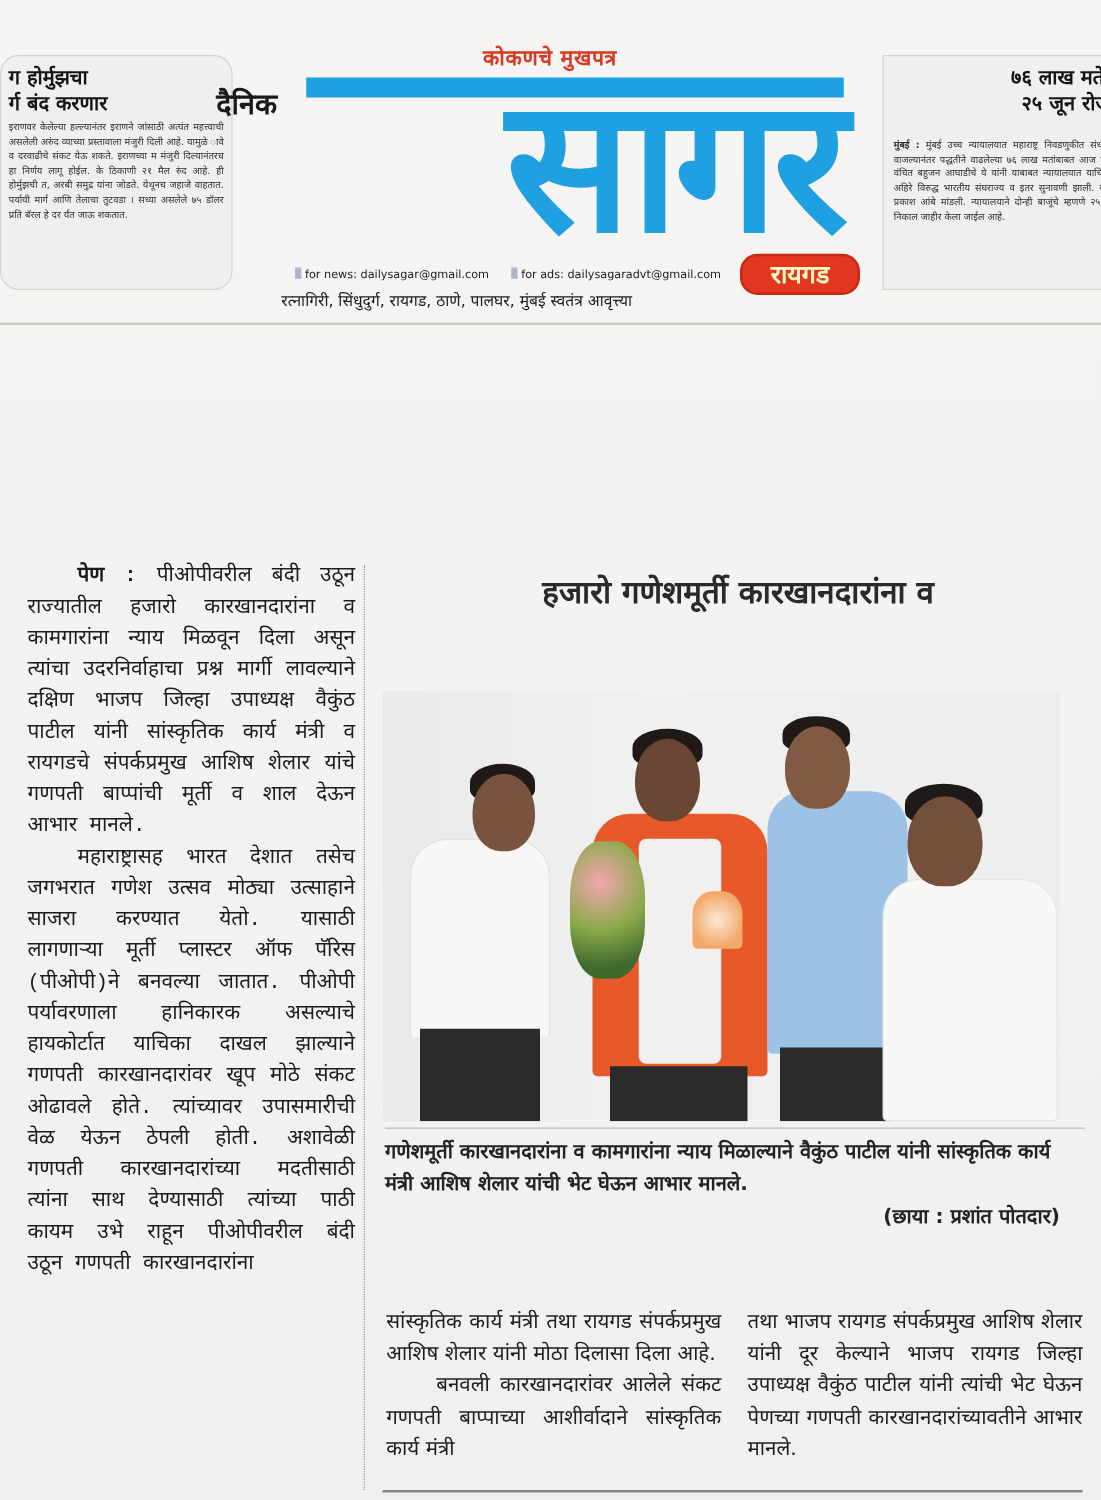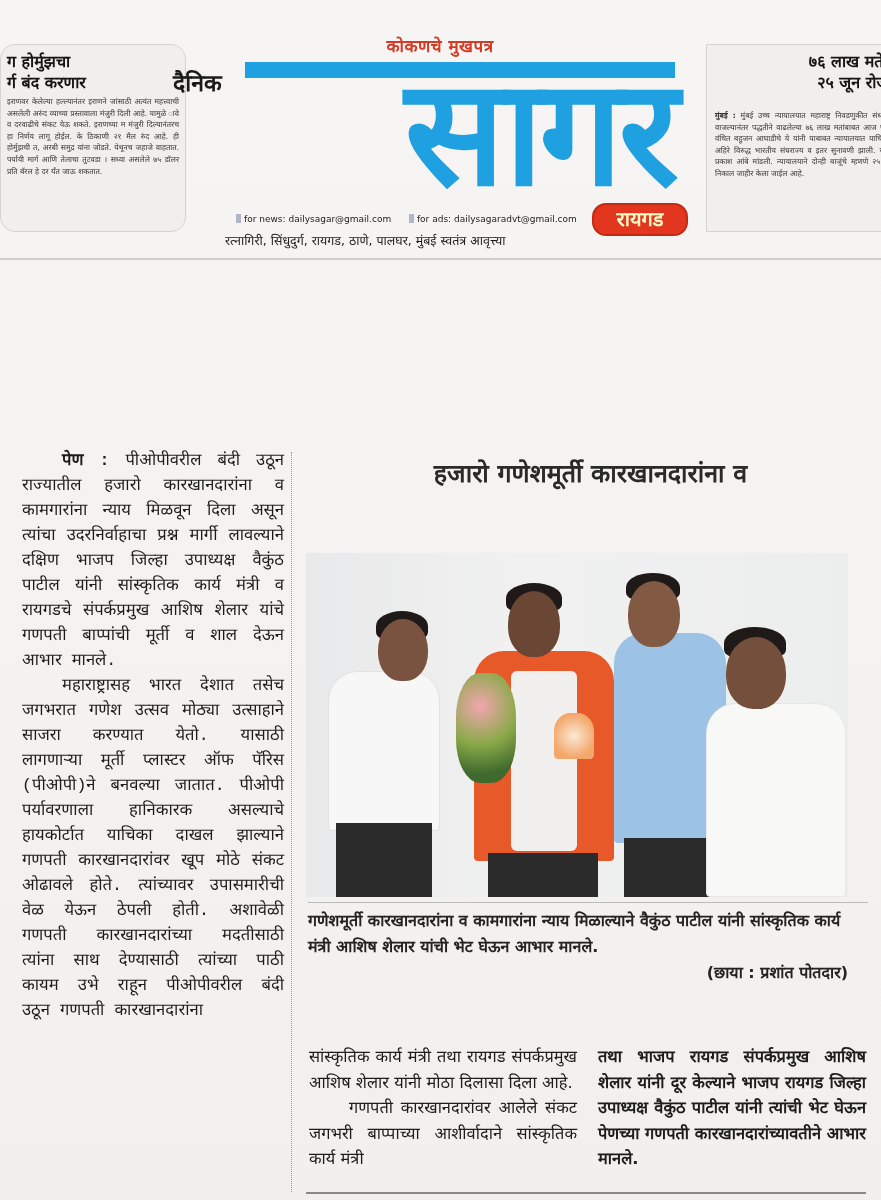--- a/index.html
+++ b/index.html
@@ -100,21 +100,21 @@
     }
     .caption .credit { display: block; text-align: right; }
     .caption-rule { position: absolute; left: 308px; top: 902px; width: 560px; height: 1px; background: #bbb; }
 
     
     .col-mid, .col-right {
       position: absolute; top: 1012px; width: 268px;
       font-size: 16.4px; line-height: 25.5px; color: #1d1d1d; text-align: justify; margin-top: 32px;
     }
     .col-mid { left: 309px; }
-    .col-right { left: 598px; font-weight: bold; }
+    .col-right { left: 598px; }
     .col-mid p + p { text-indent: 40px; }
     .bottom-rule { position: absolute; left: 306px; top: 1192px; width: 560px; height: 2px; background: #888; }
   </style>
 </head>
 <body>
 
 <div class="page">
 
   <div class="masthead">
     <div class="side-box side-left">
@@ -189,19 +189,19 @@
   </div>
 
   <div class="caption-rule"></div>
   <div class="caption">
     <span>गणेशमूर्ती कारखानदारांना व कामगारांना न्याय मिळाल्याने वैकुंठ पाटील यांनी सांस्कृतिक कार्य मंत्री आशिष शेलार यांची भेट घेऊन आभार मानले.</span>
     <span class="credit">(छाया : प्रशांत पोतदार)</span>
   </div>
 
   <div class="col-mid">
     <p>सांस्कृतिक कार्य मंत्री तथा रायगड संपर्कप्रमुख आशिष शेलार यांनी मोठा दिलासा दिला आहे.</p>
-    <p>गणपती कारखानदारांवर आलेले संकट जगभरी बाप्पाच्या आशीर्वादाने सांस्कृतिक कार्य मंत्री</p>
+    <p>बनवली कारखानदारांवर आलेले संकट गणपती बाप्पाच्या आशीर्वादाने सांस्कृतिक कार्य मंत्री</p>
   </div>
   <div class="col-right">
     <p>तथा भाजप रायगड संपर्कप्रमुख आशिष शेलार यांनी दूर केल्याने भाजप रायगड जिल्हा उपाध्यक्ष वैकुंठ पाटील यांनी त्यांची भेट घेऊन पेणच्या गणपती कारखानदारांच्यावतीने आभार मानले.</p>
   </div>
   <div class="bottom-rule"></div>
 </div>
 
 </body></html>

